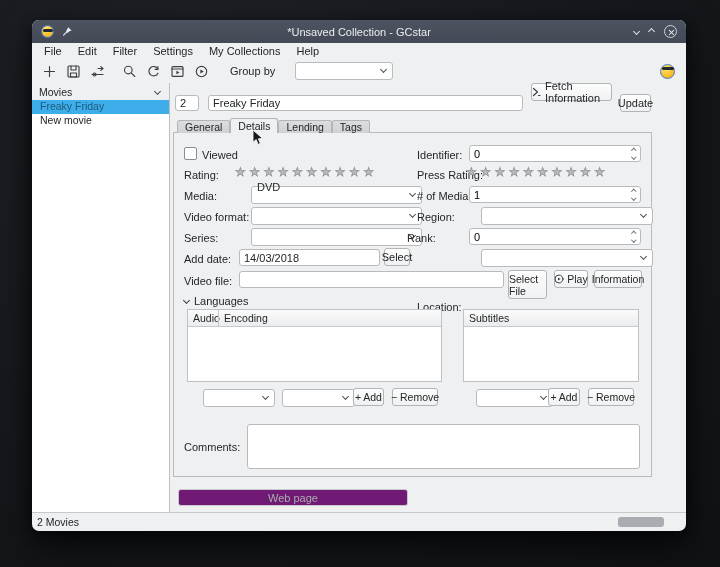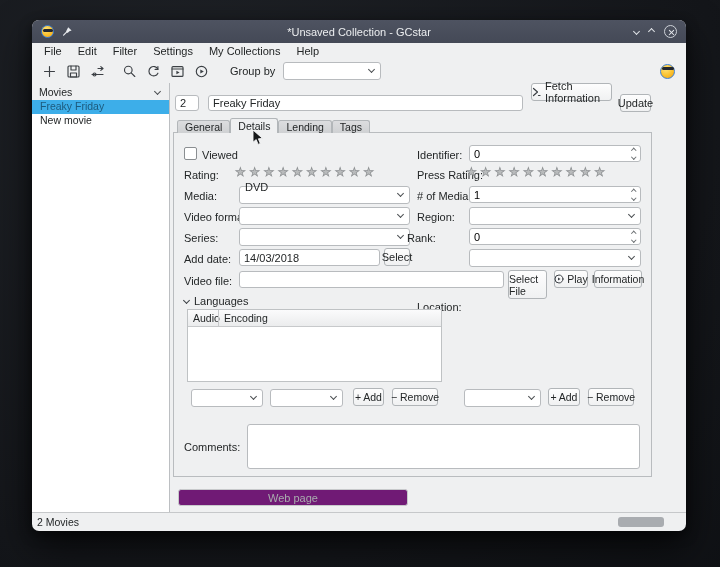--- a/index.html
+++ b/index.html
@@ -50,21 +50,21 @@
   .side-item { height:13.5px; line-height:13.5px; padding-left:8px; font-size:10.5px; }
   .side-item.selected { background:#3daee9; color:#1d5a7d; }
   .main { flex:1; position:relative; background:#eff0f1; }
   .label { position:absolute; white-space:nowrap; }
   .field { position:absolute; background:#fff; border:1px solid #b8bbbe; border-radius:3px;
            font:inherit; color:#232627; padding:0 4px; outline:none; }
   .btn { position:absolute; background:linear-gradient(#fdfdfd,#f0f1f2); border:1px solid #b1b5b8;
          border-radius:3px; display:flex; align-items:center; justify-content:center; gap:4px; font-size:11px; }
   .btn.disabled { background:#701a75; border-color:#c7c9cb; color:#a9acae; }
   .combo { position:absolute; background:#fff; border:1px solid #b8bbbe; border-radius:3px;
-           display:flex; align-items:center; padding:0 16px 16px 5px; }
+           display:flex; align-items:center; padding:0 16px 16px 5px;margin-left:12px; }
   .combo .chv { position:absolute; right:6px; top:50%; margin-top:-4px; color:#4a4e51; transform:rotate(45deg); }
   .spin { position:absolute; background:#fff; border:1px solid #b8bbbe; border-radius:3px; }
   .spin input { width:100%; height:100%; border:none; background:transparent; font:inherit; padding:0 4px; outline:none; }
   .spin .arrows { position:absolute; right:5px; top:0; bottom:0; display:flex; flex-direction:column;
                   justify-content:center; gap:2.5px; color:#6d7174; }
   .spin .chv { width:3.5px; height:3.5px; border-width:1.1px; }
   .stars { position:absolute; font-size:12px; letter-spacing:3.5px; color:#b9bbbc;
            -webkit-text-stroke:0.7px #8f9294; line-height:12px; }
   .checkbox { position:absolute; width:13px; height:13px; background:#fff; border:1px solid #8a8e91; border-radius:2px; }
 
@@ -300,20 +300,25 @@
             <i class="chv down" style="color:#3c4045; margin-top:-2px;"></i>
             <span>Languages</span>
           </span>
 
           <div class="lang-table" style="left:13px; top:176px; width:255px; height:73px;">
             <div class="lang-head">
               <span class="lang-col" style="width:30px;">Audio</span>
               <span class="lang-col bordered" style="flex:1;">Encoding</span>
             </div>
           </div>
+          <div class="lang-table" style="left:289px; top:176px; width:176px; height:73px;">
+            <div class="lang-head">
+              <span class="lang-col" style="flex:1;">Subtitles</span>
+            </div>
+          </div>
 
           <span class="combo" style="left:17px; top:256px; width:72px; height:17px;">
             <span></span>
             <span class="chv"></span>
           </span>
           <span class="combo" style="left:96px; top:256px; width:73px; height:17px;">
             <span></span>
             <span class="chv"></span>
           </span>
           <div class="btn" style="left:179px; top:255px; width:31px; height:18px; font-size:10.5px; gap:2px;">

